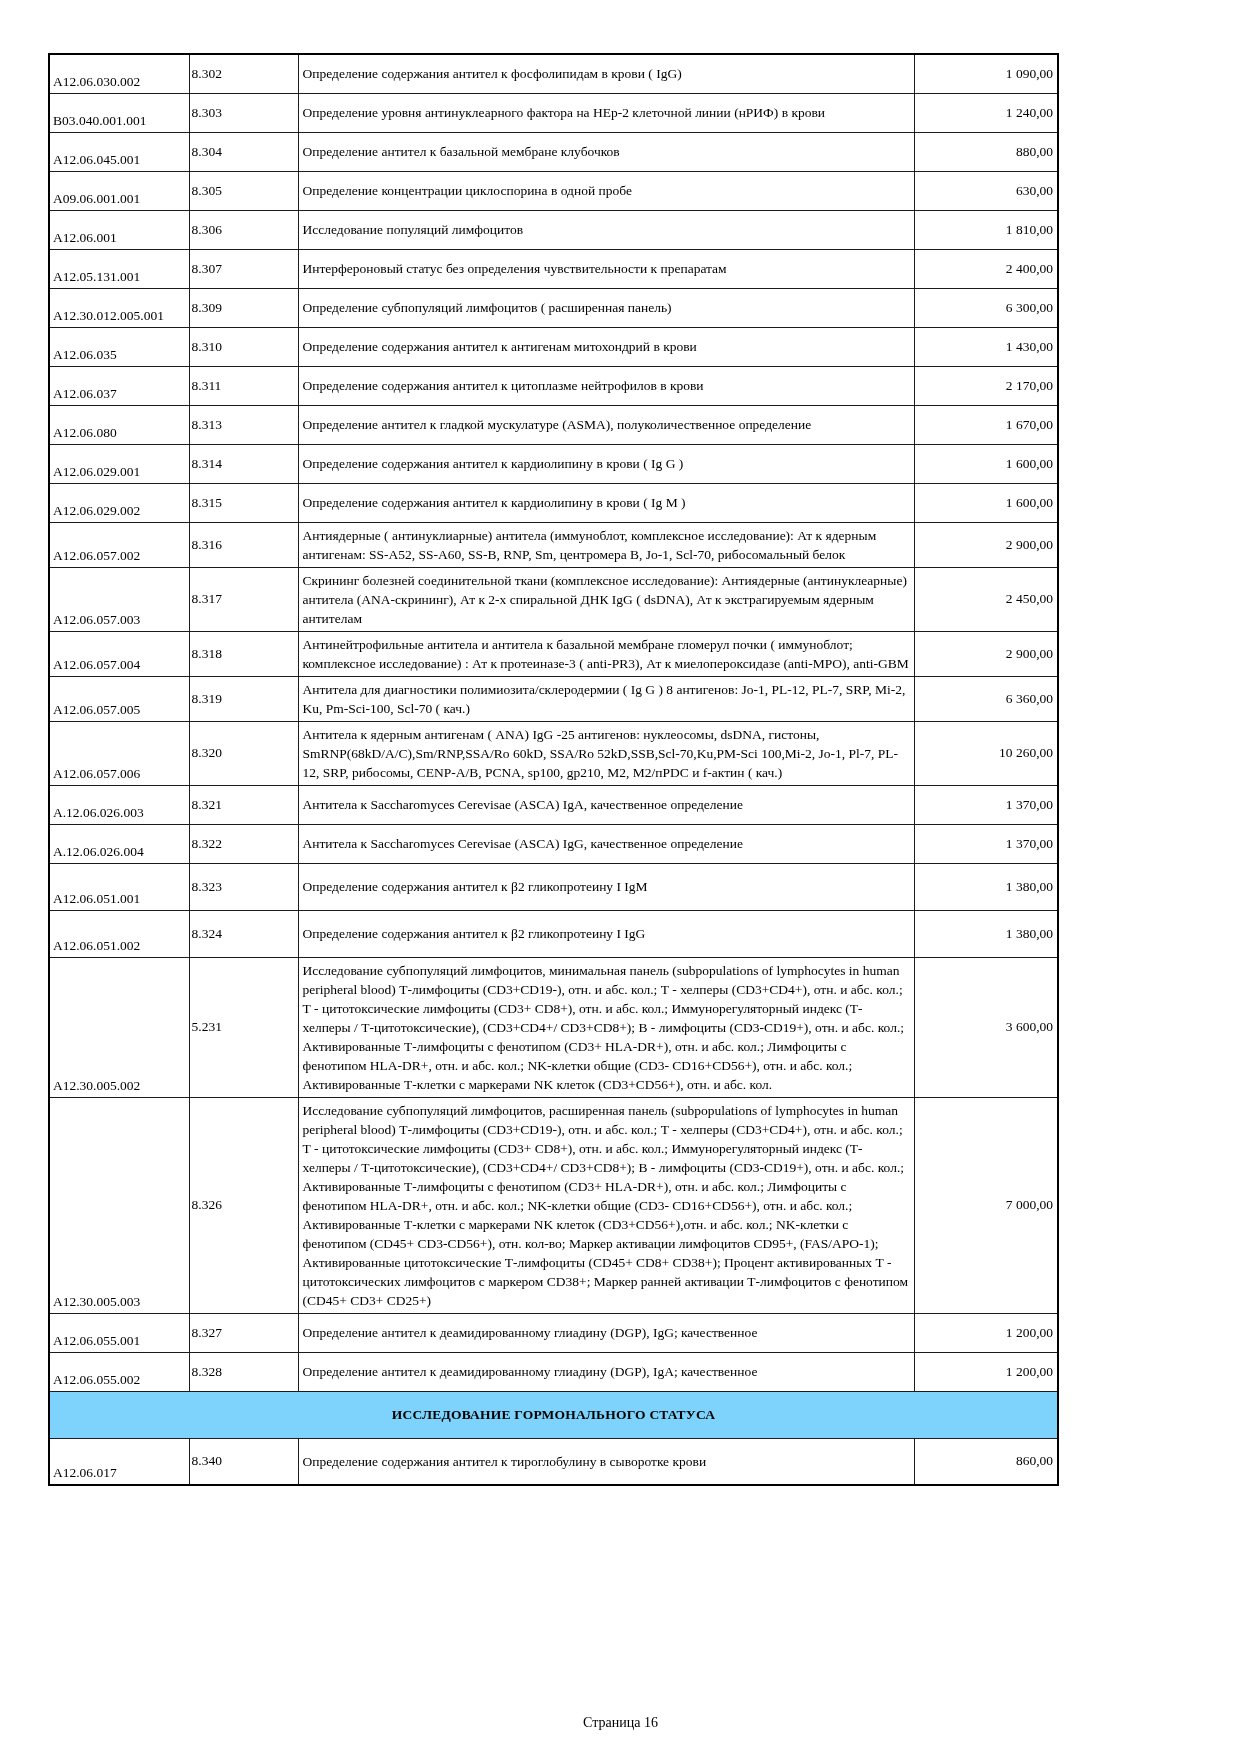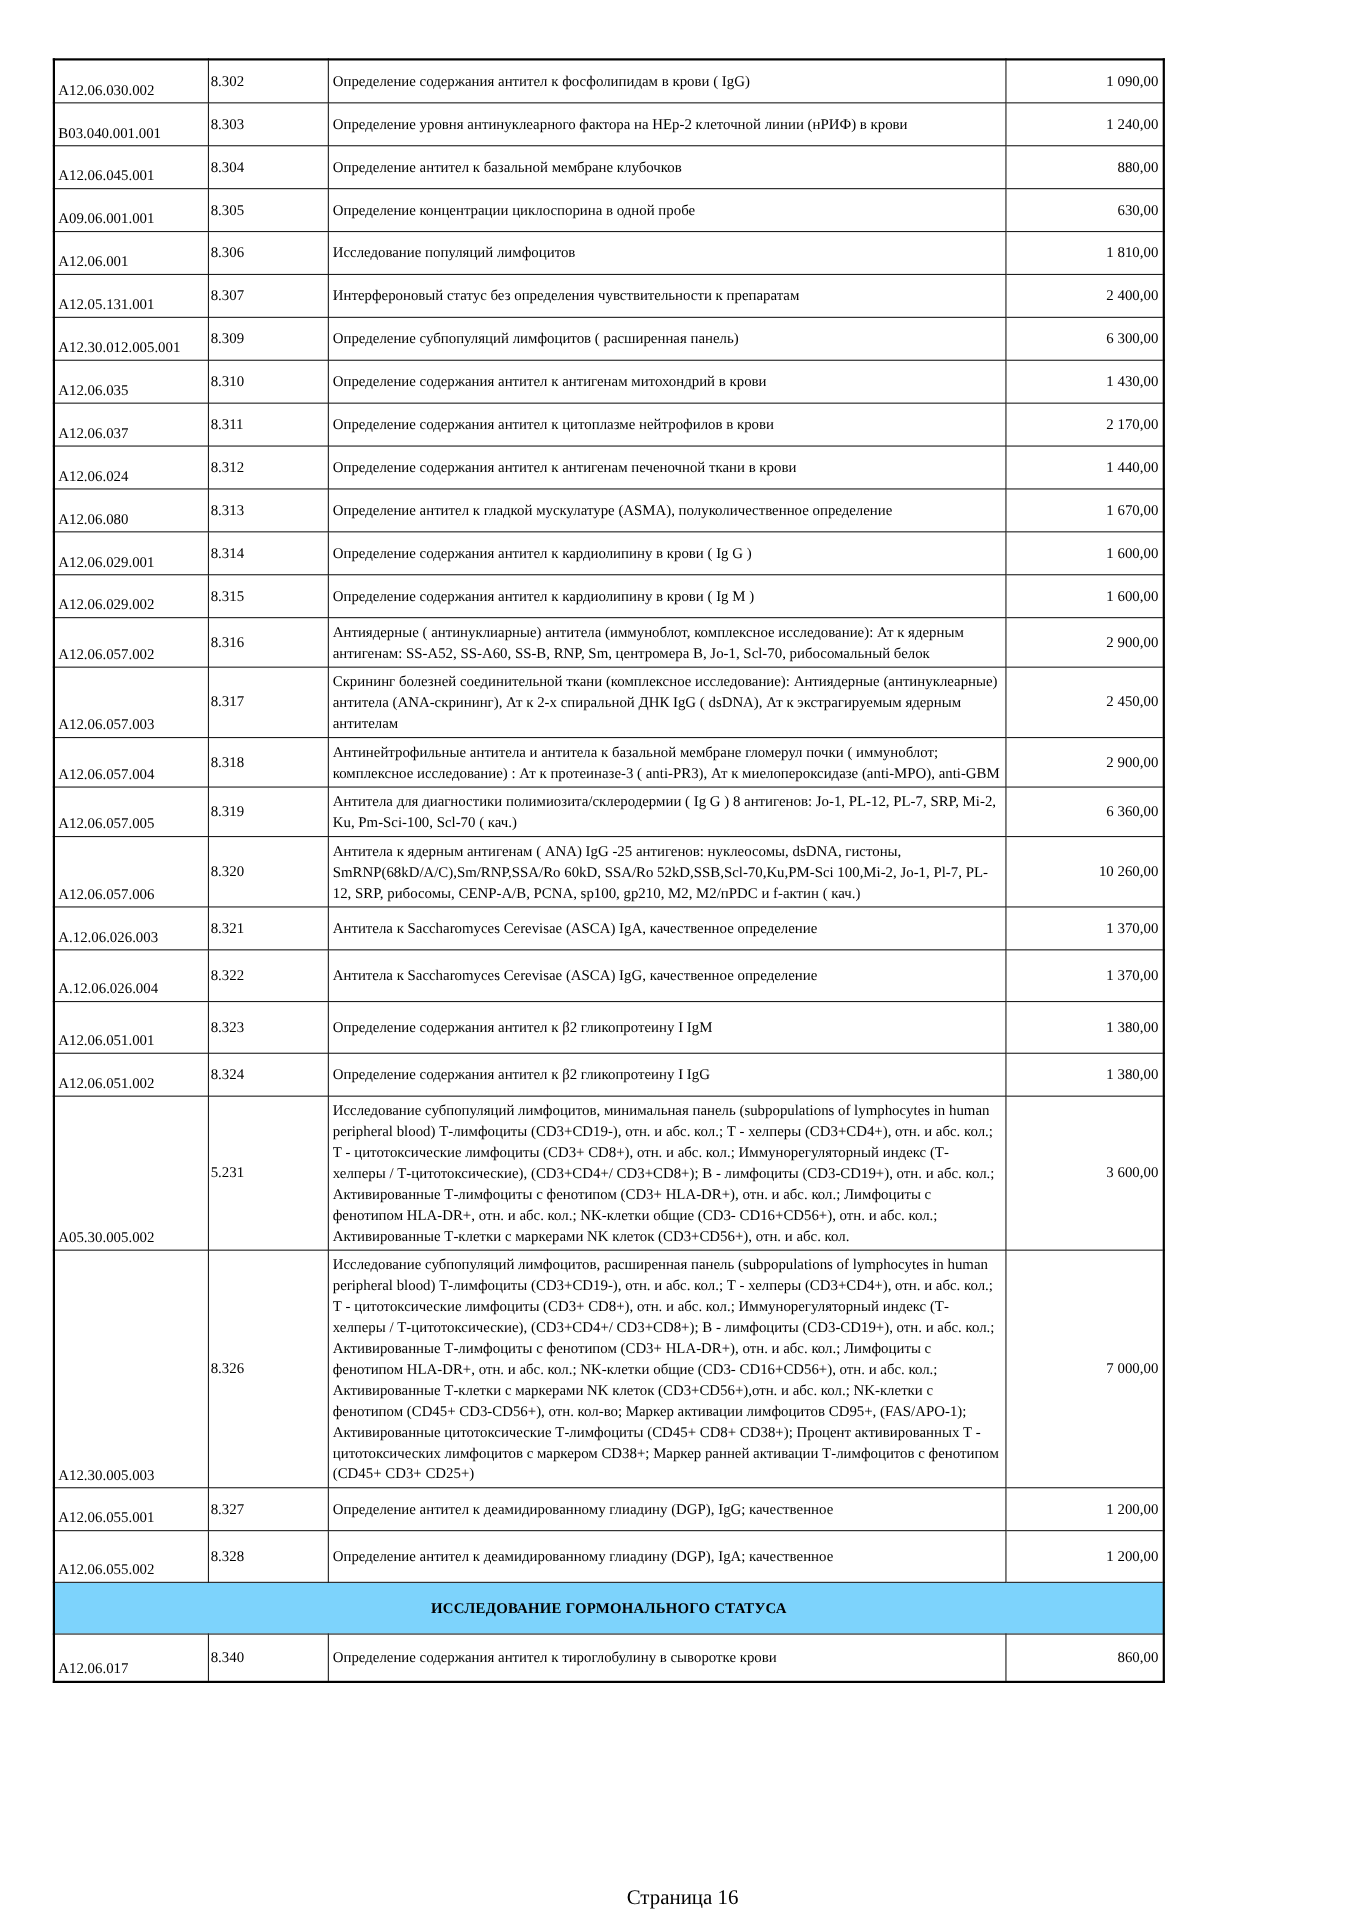--- a/index.html
+++ b/index.html
@@ -70,21 +70,21 @@
   table.price-table tr:nth-child(27),
   table.price-table tr:nth-child(29) { height: 47px; }
   table.price-table tr:nth-child(28) { height: 44px; }
 
   .footer {
     position: absolute;
     left: 0;
     top: 1715px;
     width: 100%;
     text-align: center;
-    font-size: 19px;
+    font-size: 14px;
   }
 </style>
 </head>
 <body>
 
 <div class="page">
   <table class="price-table">
     <colgroup>
       <col class="c-code">
       <col class="c-num">
@@ -140,26 +140,20 @@
           <td class="col-desc">Определение содержания антител к антигенам митохондрий в крови</td>
           <td class="col-price">1 430,00</td>
         </tr>
         <tr>
           <td class="col-code">A12.06.037</td>
           <td class="col-num">8.311</td>
           <td class="col-desc">Определение содержания антител к цитоплазме нейтрофилов в крови</td>
           <td class="col-price">2 170,00</td>
         </tr>
         <tr>
-          <td class="col-code">A12.06.024</td>
-          <td class="col-num">8.312</td>
-          <td class="col-desc">Определение содержания антител к антигенам печеночной ткани в крови</td>
-          <td class="col-price">1 440,00</td>
-        </tr>
-        <tr>
           <td class="col-code">A12.06.080</td>
           <td class="col-num">8.313</td>
           <td class="col-desc">Определение антител к гладкой мускулатуре (ASMA), полуколичественное определение</td>
           <td class="col-price">1 670,00</td>
         </tr>
         <tr>
           <td class="col-code">A12.06.029.001</td>
           <td class="col-num">8.314</td>
           <td class="col-desc">Определение содержания антител к кардиолипину  в крови ( Ig G )</td>
           <td class="col-price">1 600,00</td>
@@ -218,21 +212,21 @@
           <td class="col-desc">Определение содержания антител к β2 гликопротеину I IgM</td>
           <td class="col-price">1 380,00</td>
         </tr>
         <tr>
           <td class="col-code">A12.06.051.002</td>
           <td class="col-num">8.324</td>
           <td class="col-desc">Определение содержания антител к β2 гликопротеину I IgG</td>
           <td class="col-price">1 380,00</td>
         </tr>
         <tr>
-          <td class="col-code">A05.30.005.002</td>
+          <td class="col-code">A12.30.005.002</td>
           <td class="col-num">5.231</td>
           <td class="col-desc">Исследование субпопуляций лимфоцитов, минимальная панель (subpopulations of lymphocytes in human peripheral blood) Т-лимфоциты (CD3+CD19-), отн. и абс. кол.; Т - хелперы  (CD3+CD4+),  отн. и абс. кол.; Т - цитотоксические лимфоциты (CD3+ CD8+),  отн. и абс. кол.; Иммунорегуляторный индекс (Т-хелперы / Т-цитотоксические), (CD3+CD4+/ CD3+CD8+); В - лимфоциты (CD3-CD19+),  отн. и абс. кол.; Активированные Т-лимфоциты с фенотипом (CD3+ HLA-DR+),  отн. и абс. кол.; Лимфоциты с фенотипом  HLA-DR+,   отн. и абс. кол.; NK-клетки общие  (CD3- CD16+CD56+),   отн. и абс. кол.; Активированные Т-клетки с маркерами NK клеток (CD3+CD56+),  отн. и абс. кол.</td>
           <td class="col-price">3 600,00</td>
         </tr>
         <tr>
           <td class="col-code">A12.30.005.003</td>
           <td class="col-num">8.326</td>
           <td class="col-desc">Исследование субпопуляций лимфоцитов, расширенная панель (subpopulations of lymphocytes in human peripheral blood) Т-лимфоциты (CD3+CD19-), отн. и абс. кол.; Т - хелперы  (CD3+CD4+), отн. и абс. кол.; Т - цитотоксические лимфоциты (CD3+ CD8+), отн. и абс. кол.; Иммунорегуляторный индекс (Т-хелперы / Т-цитотоксические), (CD3+CD4+/ CD3+CD8+); В - лимфоциты (CD3-CD19+), отн. и абс. кол.; Активированные Т-лимфоциты с фенотипом (CD3+ HLA-DR+), отн. и абс. кол.; Лимфоциты с фенотипом HLA-DR+,  отн. и абс. кол.; NK-клетки общие  (CD3- CD16+CD56+),  отн. и абс. кол.;  Активированные Т-клетки с маркерами NK клеток (CD3+CD56+),отн. и абс. кол.; NK-клетки с фенотипом  (CD45+ CD3-CD56+), отн. кол-во;  Маркер активации лимфоцитов CD95+, (FAS/APO-1); Активированные цитотоксические Т-лимфоциты (CD45+ CD8+ CD38+); Процент активированных  Т - цитотоксических лимфоцитов с маркером CD38+;  Маркер ранней активации Т-лимфоцитов с фенотипом (CD45+ CD3+ CD25+)</td>
           <td class="col-price">7 000,00</td>
         </tr>

